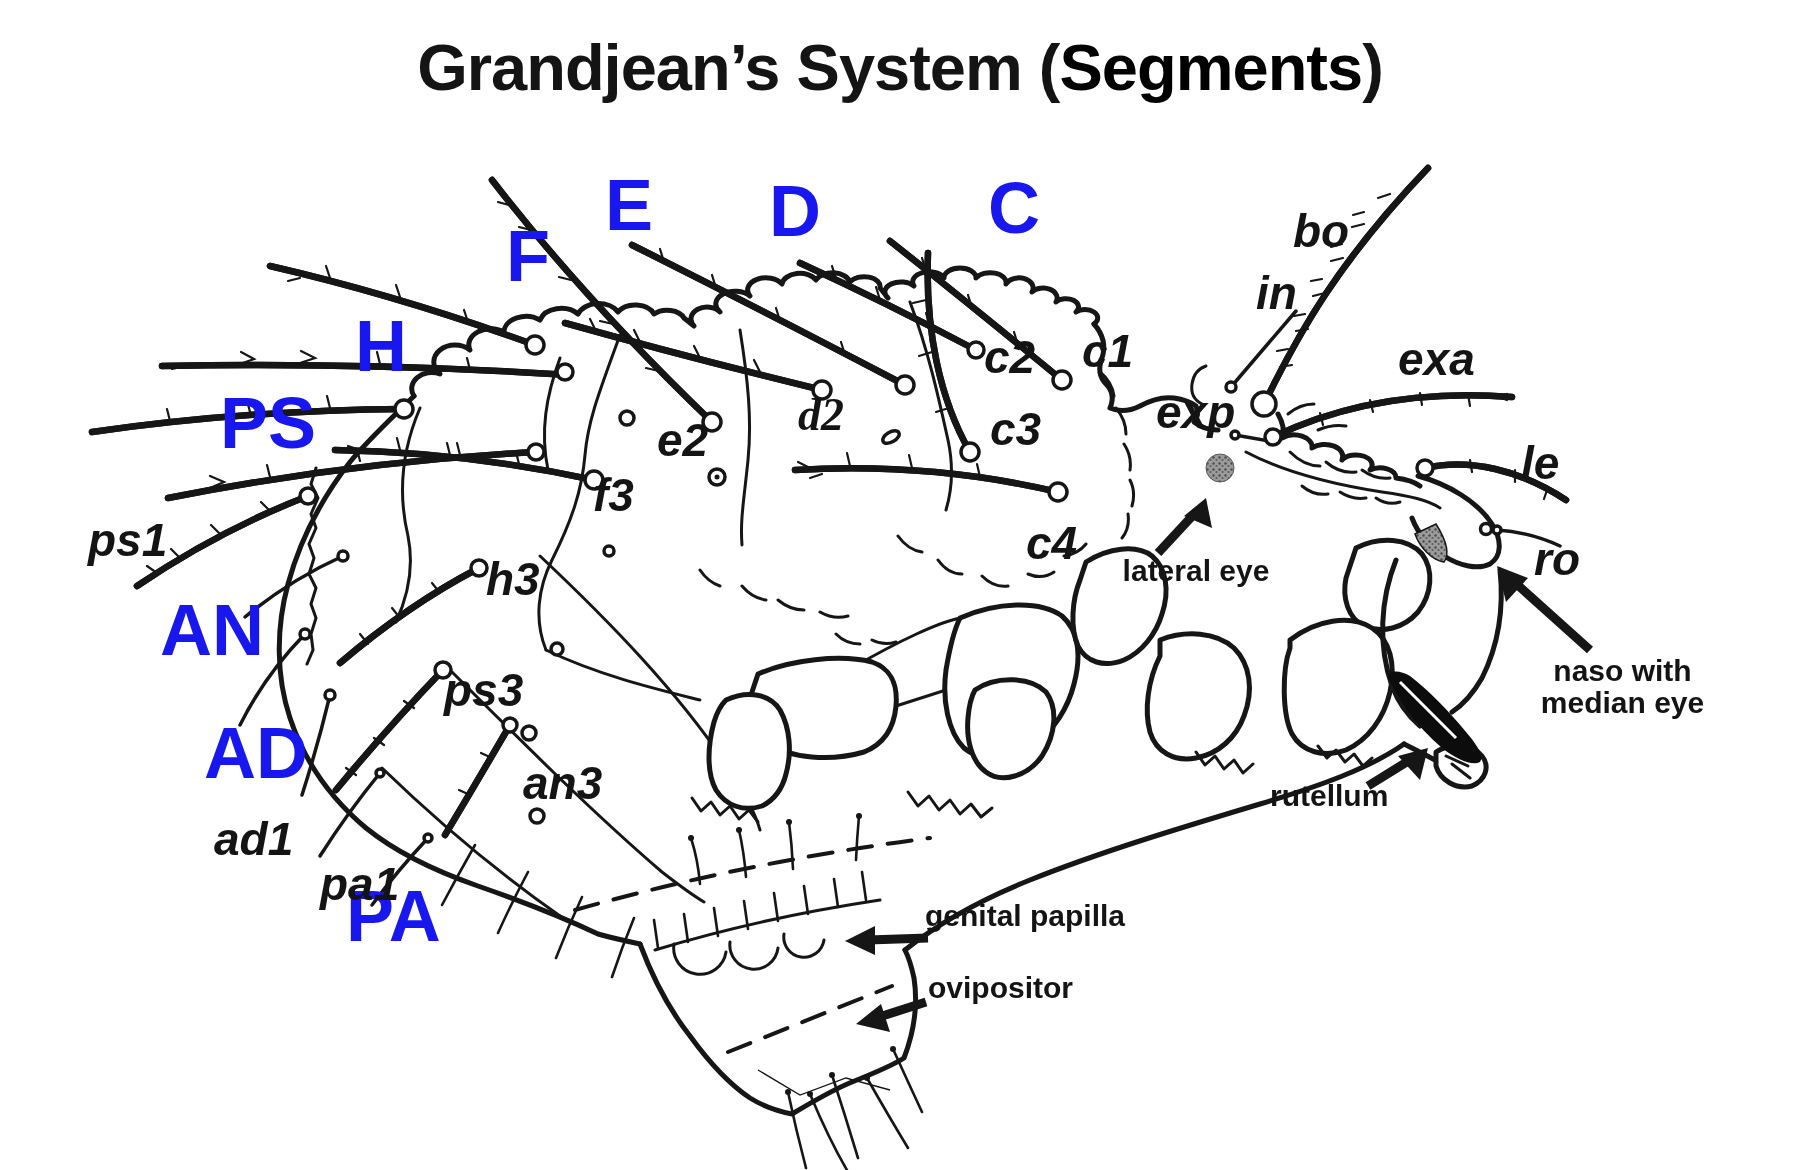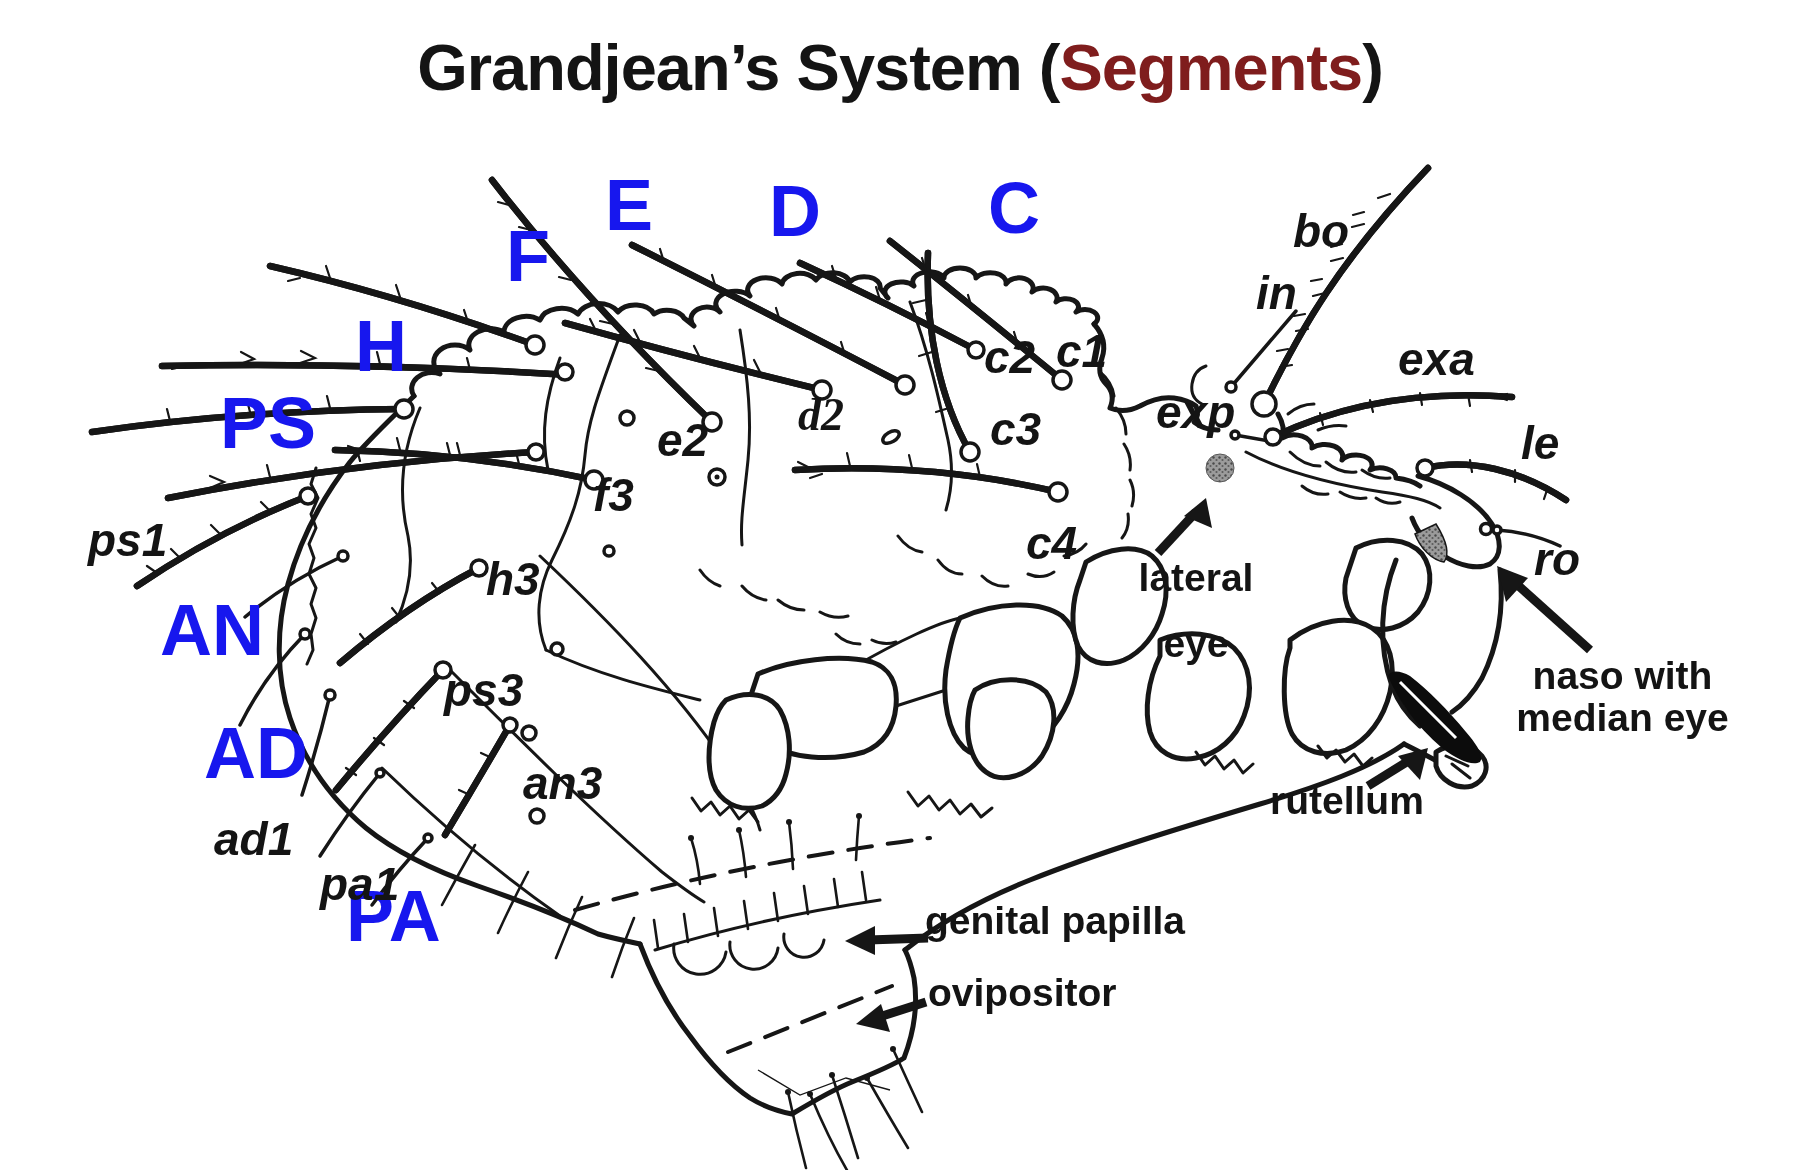--- a/index.html
+++ b/index.html
@@ -2,25 +2,25 @@
 <html><head>
 <meta charset="utf-8">
 <style>
   html,body{margin:0;padding:0;background:#ffffff;}
   .stage{position:relative;width:1800px;height:1170px;background:#ffffff;overflow:hidden;
          font-family:"Liberation Sans", sans-serif;}
   .stage svg{position:absolute;left:0;top:0;}
   
   .title{position:absolute;top:30px;left:50%;transform:translateX(-50%);
          font-size:65px;font-weight:bold;letter-spacing:-1px;white-space:nowrap;color:#141414;}
-  .title .hl{color:#7f1d1d;}
+  .title .hl{color:#000000;}
   .seg{position:absolute;color:#1717ee;font-weight:bold;font-size:72px;line-height:1;}
   .seta-label{position:absolute;color:#141414;font-weight:bold;font-style:italic;
               font-size:46px;line-height:1;}
-  .note{position:absolute;color:#141414;font-weight:bold;font-size:39px;line-height:1.08;}
+  .note{position:absolute;color:#141414;font-weight:bold;font-size:30px;line-height:1.08;}
   .note.center{text-align:center;}
   
   .ol{fill:none;stroke:#161616;stroke-width:5;stroke-linecap:round;stroke-linejoin:round;}
   .thin{fill:none;stroke:#161616;stroke-width:3;stroke-linecap:round;stroke-linejoin:round;}
   .dash{fill:none;stroke:#161616;stroke-width:4;stroke-linecap:round;stroke-dasharray:24 16;}
   .plate{fill:#ffffff;stroke:#161616;stroke-width:5;stroke-linejoin:round;}
   .sb{fill:none;stroke:#161616;stroke-width:6.5;stroke-linecap:round;}
   .sc{fill:none;stroke:#ffffff;stroke-width:2;stroke-linecap:round;}
   .st{fill:none;stroke:#161616;stroke-width:3.5;stroke-linecap:round;}
   .sv{fill:none;stroke:#161616;stroke-width:2.6;stroke-linecap:round;}
@@ -331,24 +331,24 @@
   <div class="seg" style="left:988px;top:172px;">C</div>
   <div class="seg" style="left:355px;top:310px;">H</div>
   <div class="seg" style="left:220px;top:387px;">PS</div>
   <div class="seg" style="left:160px;top:594px;">AN</div>
   <div class="seg" style="left:204px;top:717px;">AD</div>
   <div class="seg" style="left:346px;top:880px;">PA</div>
 
   <div class="seta-label" style="left:1293px;top:208px;">bo</div>
   <div class="seta-label" style="left:1256px;top:270px;">in</div>
   <div class="seta-label" style="left:1398px;top:336px;">exa</div>
-  <div class="seta-label" style="left:1521px;top:420px;">le</div>
+  <div class="seta-label" style="left:1521px;top:440px;">le</div>
   <div class="seta-label" style="left:1534px;top:536px;">ro</div>
   <div class="seta-label" style="left:1156px;top:389px;">exp</div>
-  <div class="seta-label" style="left:1056px;top:328px;">c1</div>
+  <div class="seta-label" style="left:1082px;top:328px;">c1</div>
   <div class="seta-label" style="left:984px;top:334px;">c2</div>
   <div class="seta-label" style="left:990px;top:406px;">c3</div>
   <div class="seta-label" style="left:1026px;top:512px;margin-top:8px;">c4</div>
   <div class="seta-label" style="left:798px;top:392px;font-family:Liberation Serif, serif;">d2</div>
   <div class="seta-label" style="left:657px;top:417px;">e2</div>
   <div class="seta-label" style="left:593px;top:472px;">f3</div>
   <div class="seta-label" style="left:486px;top:556px;">h3</div>
   <div class="seta-label" style="left:88px;top:517px;">ps1</div>
   <div class="seta-label" style="left:444px;top:667px;">ps3</div>
   <div class="seta-label" style="left:523px;top:760px;">an3</div>

